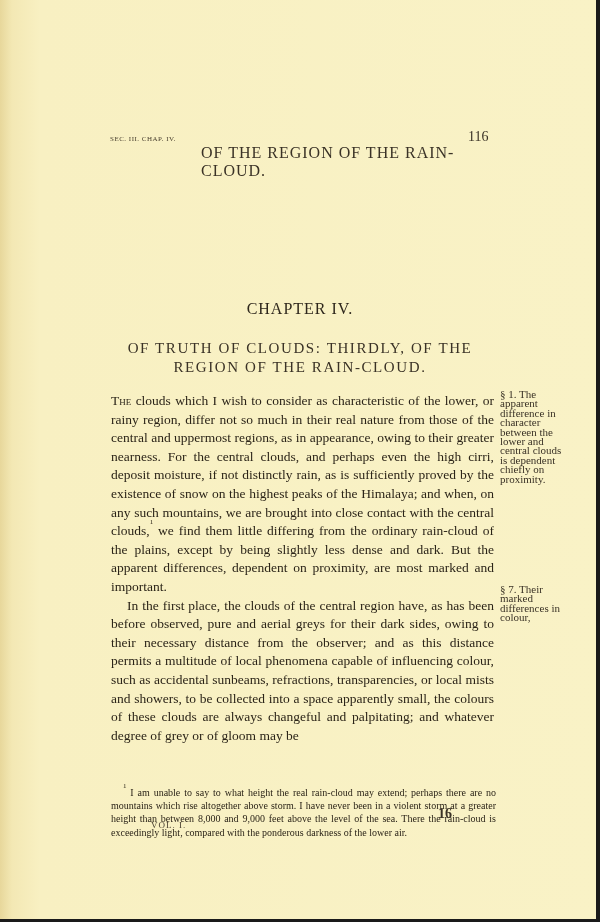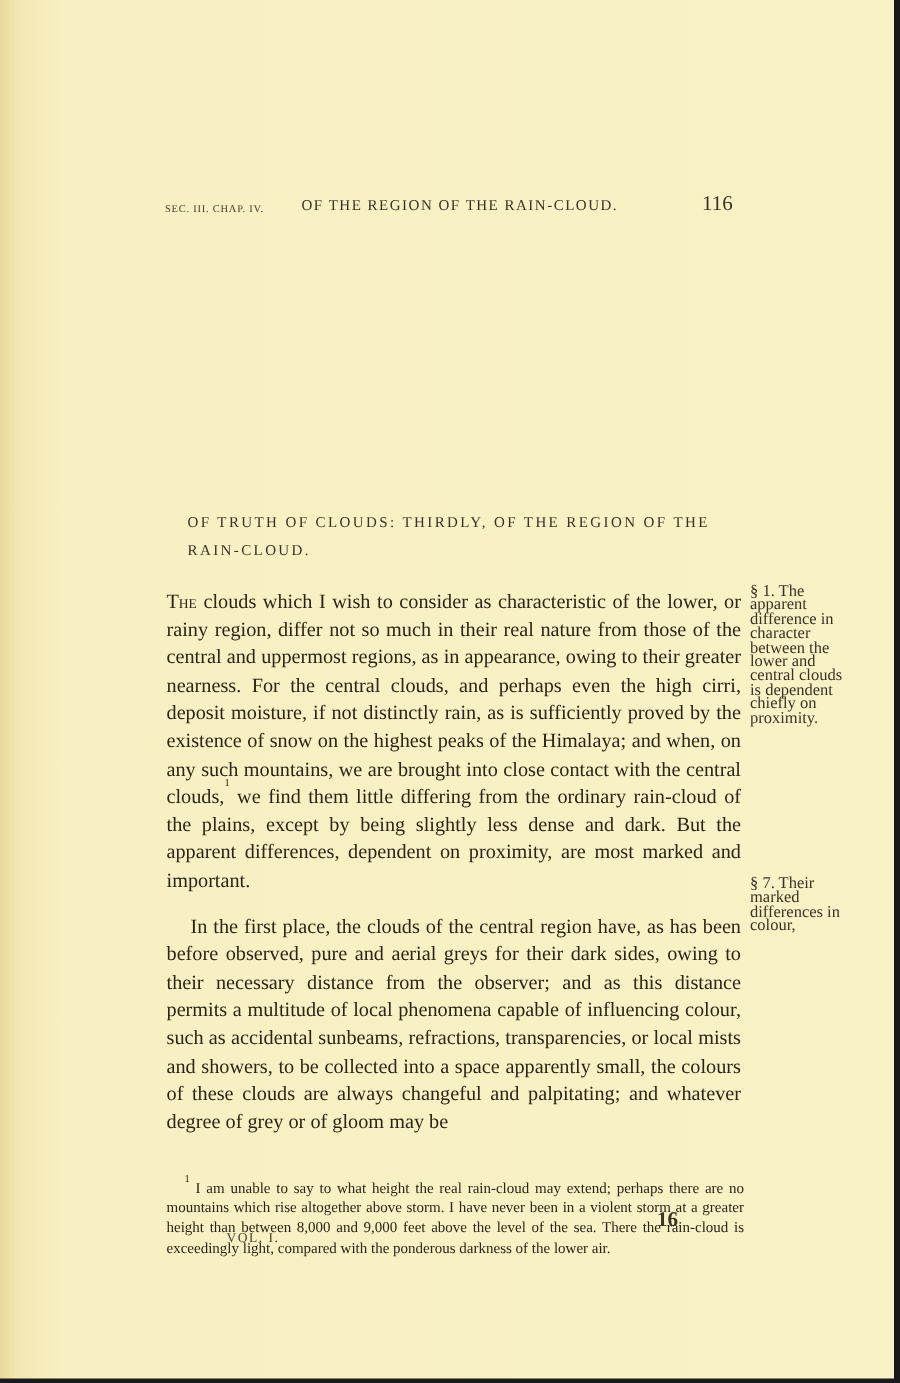--- a/index.html
+++ b/index.html
@@ -4,27 +4,27 @@
 <style>
   html, body { margin:0; padding:0; }
   body { width:600px; height:922px; background:#f7efbf; position:relative; overflow:hidden;
     font-family:"Liberation Serif","DejaVu Serif",serif; color:#2b2418; }
   .page { position:absolute; left:0; top:0; width:600px; height:922px;
     background:linear-gradient(to right,#e7d79b 0px,#f3e8b4 12px,#f8f0c2 40px,#f9f2c6 100%); }
   .edge-right { position:absolute; right:0; top:0; width:4px; height:922px; background:#1a1a1a; }
   .edge-bottom { position:absolute; left:0; bottom:0; width:600px; height:3px; background:#1a1a1a; }
   .running-head { position:absolute; top:131px; left:110px; width:400px; height:16px;font-family:Liberation Serif, serif; }
   .rh-sec { position:absolute; left:0; top:4px; font-size:7px; letter-spacing:0.5px; text-transform:uppercase; color:#4a4030; }
-  .rh-title { position:absolute; left:91px; top:1px; font-size:10px; letter-spacing:1px; color:#3a3226; }
+  .rh-title { position:absolute; left:91px; top:13px; font-size:16px; letter-spacing:1px; color:#3a3226; }
   .rh-page { position:absolute; left:358px; top:-2px; font-size:14px; color:#3a3226; }
   .chapter { position:absolute; top:300px; left:0; width:600px; text-align:center; font-size:16px; letter-spacing:1px; color:#2e271c; }
-  .subtitle { position:absolute; top:339px; left:125px; width:350px; font-size:10px; letter-spacing:1.6px; line-height:19px; color:#3a3226;font-family:Liberation Serif, serif; }
+  .subtitle { position:absolute; top:339px; left:125px; width:350px; text-align:center; font-size:15px; letter-spacing:1.6px; line-height:19px; color:#3a3226;font-family:Liberation Serif, serif; }
   .body { position:absolute; top:392px; left:111px; width:383px; font-size:13.5px; line-height:18.6px; text-align:justify; color:#2b2418; }
   .body p { margin:0; }
-  .body p.indent { text-indent:16px;margin-top:12px; }
+  .body p.indent { text-indent:16px; }
   .sc { font-variant:small-caps; }
   sup { font-size:7px; vertical-align:top; line-height:0; }
   .margin-note { position:absolute; left:500px; width:70px; font-size:11px; line-height:9.4px; color:#3a3226; }
   .mn1 { top:390px; }
   .mn2 { top:585px; }
   .footnote { position:absolute; top:786px; left:111px; width:385px; font-size:10px; line-height:13.2px; text-align:justify; color:#2b2418; }
   .footnote p { margin:0; text-indent:12px; }
   .vol { position:absolute; top:820px; left:127px; font-size:9px; letter-spacing:1px; color:#4a4030;margin-left:24px; }
   .sig { position:absolute; top:806px; left:438px; font-size:14px; color:#3a3226;font-weight:bold; }
 </style>
@@ -34,20 +34,21 @@
 <div class="page">
   <div class="edge-right"></div>
   <div class="edge-bottom"></div>
 
   <div class="running-head">
     <span class="rh-sec">Sec. III. Chap. IV.</span>
     <span class="rh-title">OF THE REGION OF THE RAIN-CLOUD.</span>
     <span class="rh-page">116</span>
   </div>
 
+  <div class="chapter">CHAPTER IV.</div>
   <div class="subtitle">OF TRUTH OF CLOUDS: THIRDLY, OF THE REGION OF THE RAIN-CLOUD.</div>
 
   <div class="body">
     <p><span class="sc">The</span><span> clouds which I wish to consider as characteristic of the lower, or rainy region, differ not so much in their real nature from those of the central and uppermost regions, as in appearance, owing to their greater nearness.  For the central clouds, and perhaps even the high cirri, deposit moisture, if not distinctly rain, as is sufficiently proved by the existence of snow on the highest peaks of the Himalaya; and when, on any such mountains, we are brought into close contact with the central clouds,</span><sup>1</sup><span> we find them little differing from the ordinary rain-cloud of the plains, except by being slightly less dense and dark.  But the apparent differences, dependent on proximity, are most marked and important.</span></p>
     <p class="indent">In the first place, the clouds of the central region have, as has been before observed, pure and aerial greys for their dark sides, owing to their necessary distance from the observer; and as this distance permits a multitude of local phenomena capable of influencing colour, such as accidental sunbeams, refractions, transparencies, or local mists and showers, to be collected into a space apparently small, the colours of these clouds are always changeful and palpitating; and whatever degree of grey or of gloom may be</p>
   </div>
 
   <div class="margin-note mn1">§ 1. The apparent difference in character between the lower and central clouds is dependent chiefly on proximity.</div>
   <div class="margin-note mn2">§ 7. Their marked differences in colour,</div>
 

